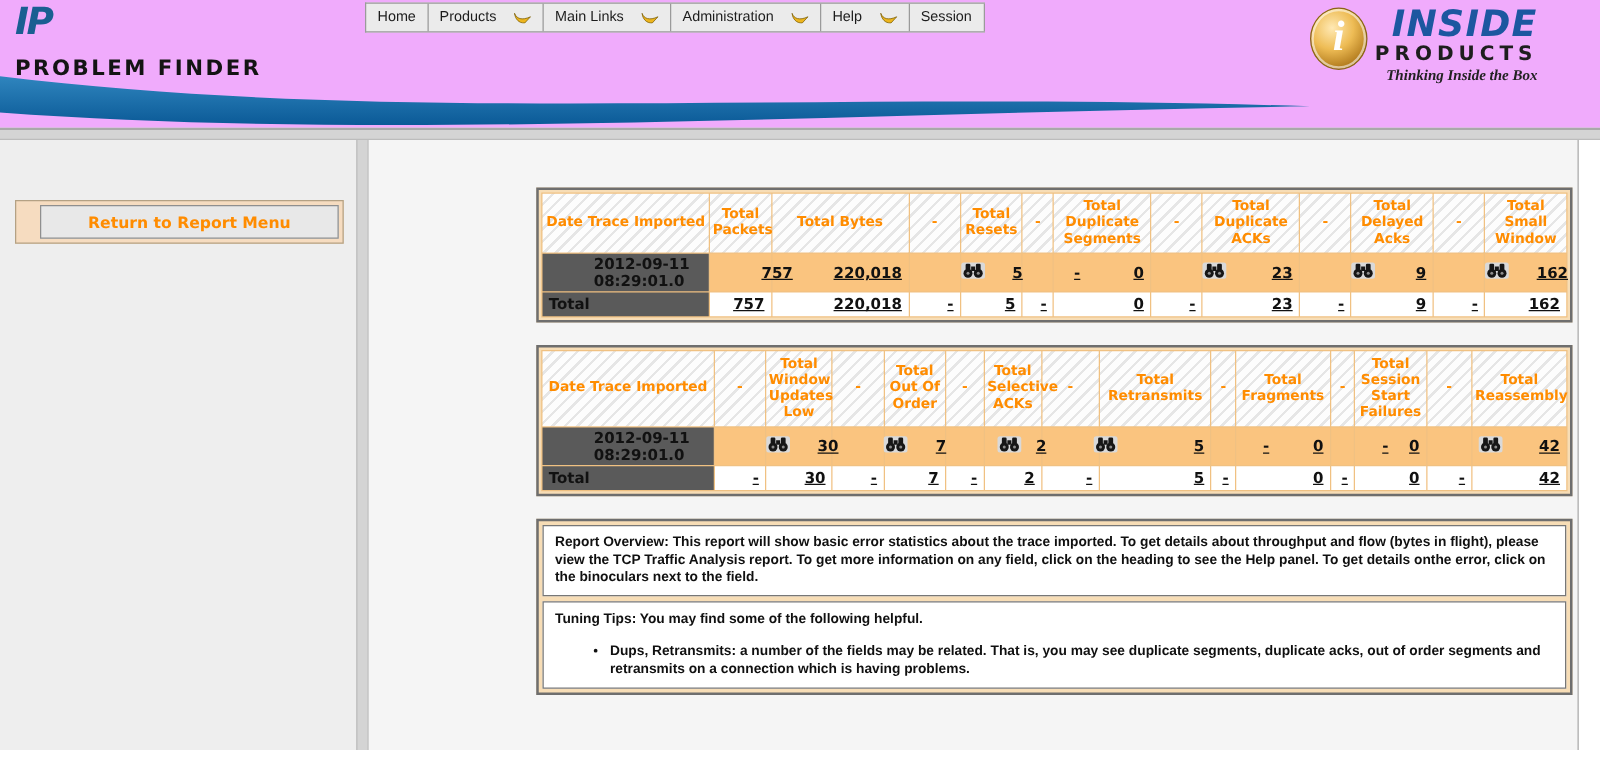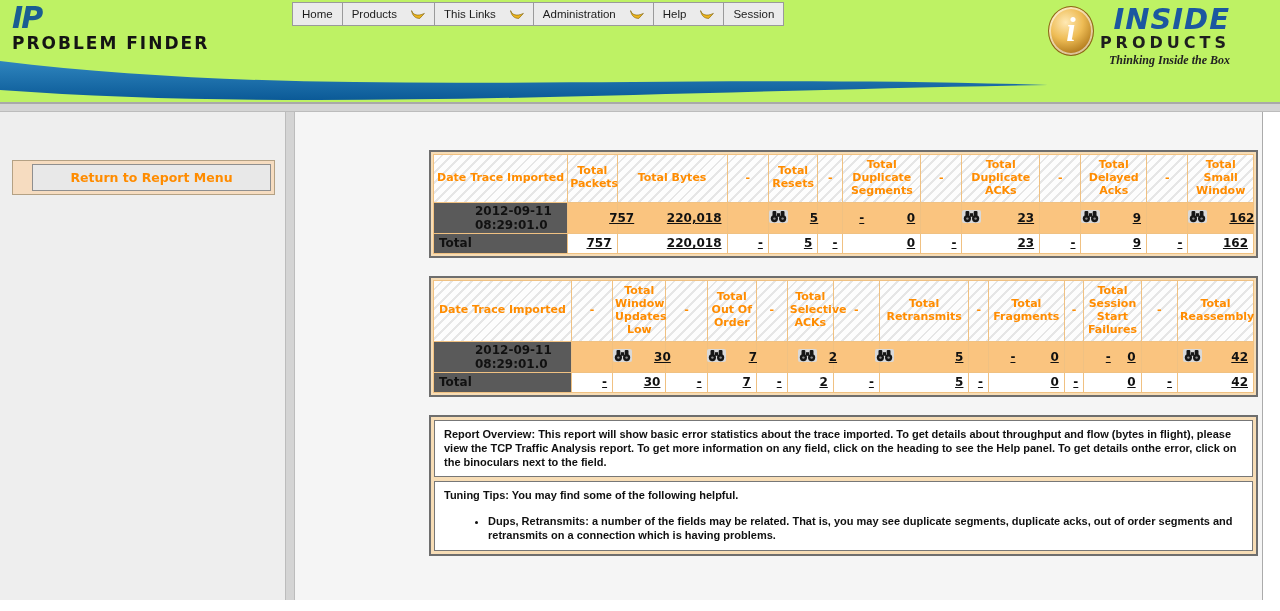--- a/index.html
+++ b/index.html
@@ -1,26 +1,26 @@
 <!DOCTYPE html>
 <html><head>
 <meta charset="utf-8">
 <style>
   * { margin:0; padding:0; box-sizing:border-box; }
   html,body { width:1280px; height:611px; overflow:hidden;
     font-family:"Liberation Sans", sans-serif; background:#ffffff; }
 
   
-  .top-header { position:relative; height:102px; background:#bef264; }
+  .top-header { position:relative; height:102px; background:#f0abfc; }
 
   .logo-left { position:absolute; left:12px; top:4px; }
   .ip-mark { font-family:"DejaVu Sans", sans-serif; font-weight:bold; font-style:italic;
     font-size:30px; line-height:28px; color:#1a5e92; letter-spacing:-2px; }
   .ip-name { font-family:"DejaVu Sans", sans-serif; font-weight:bold; font-size:17px;
-    letter-spacing:2px; color:#141414; margin-top:1px; }
+    letter-spacing:2px; color:#141414; margin-top:13px; }
 
   .menu { position:absolute; left:292px; top:2px; display:flex;
     border:1px solid #9a9a9a; border-right:none; background:#ebebeb; height:24px; }
   .menu-item { display:flex; align-items:center; justify-content:center;
     padding:0 9px; border-right:1px solid #9a9a9a; font-size:11.5px; color:#1c1c1c;
     cursor:default; }
   .menu-item .arrow { margin-left:14px; display:inline-flex; }
 
   .logo-right { position:absolute; right:50px; top:6px; text-align:right; }
   .logo-right .row1 { display:flex; align-items:flex-start; }
@@ -106,21 +106,21 @@
       </div>
       <div class="menu-item">
         <span>Products</span>
         <span class="arrow">
           <svg width="14" height="9" viewBox="0 0 14 9">
             <path d="M0.6 0.6 C2.2 5 6.5 6.6 13.4 3.4 L8.8 8.4 C4 8.6 1.2 5.2 0.6 0.6 Z" fill="#edb51e" stroke="#7a5c00" stroke-width="0.6"></path>
           </svg>
         </span>
       </div>
       <div class="menu-item">
-        <span>This Links</span>
+        <span>Main Links</span>
         <span class="arrow">
           <svg width="14" height="9" viewBox="0 0 14 9">
             <path d="M0.6 0.6 C2.2 5 6.5 6.6 13.4 3.4 L8.8 8.4 C4 8.6 1.2 5.2 0.6 0.6 Z" fill="#edb51e" stroke="#7a5c00" stroke-width="0.6"></path>
           </svg>
         </span>
       </div>
       <div class="menu-item">
         <span>Administration</span>
         <span class="arrow">
           <svg width="14" height="9" viewBox="0 0 14 9">

